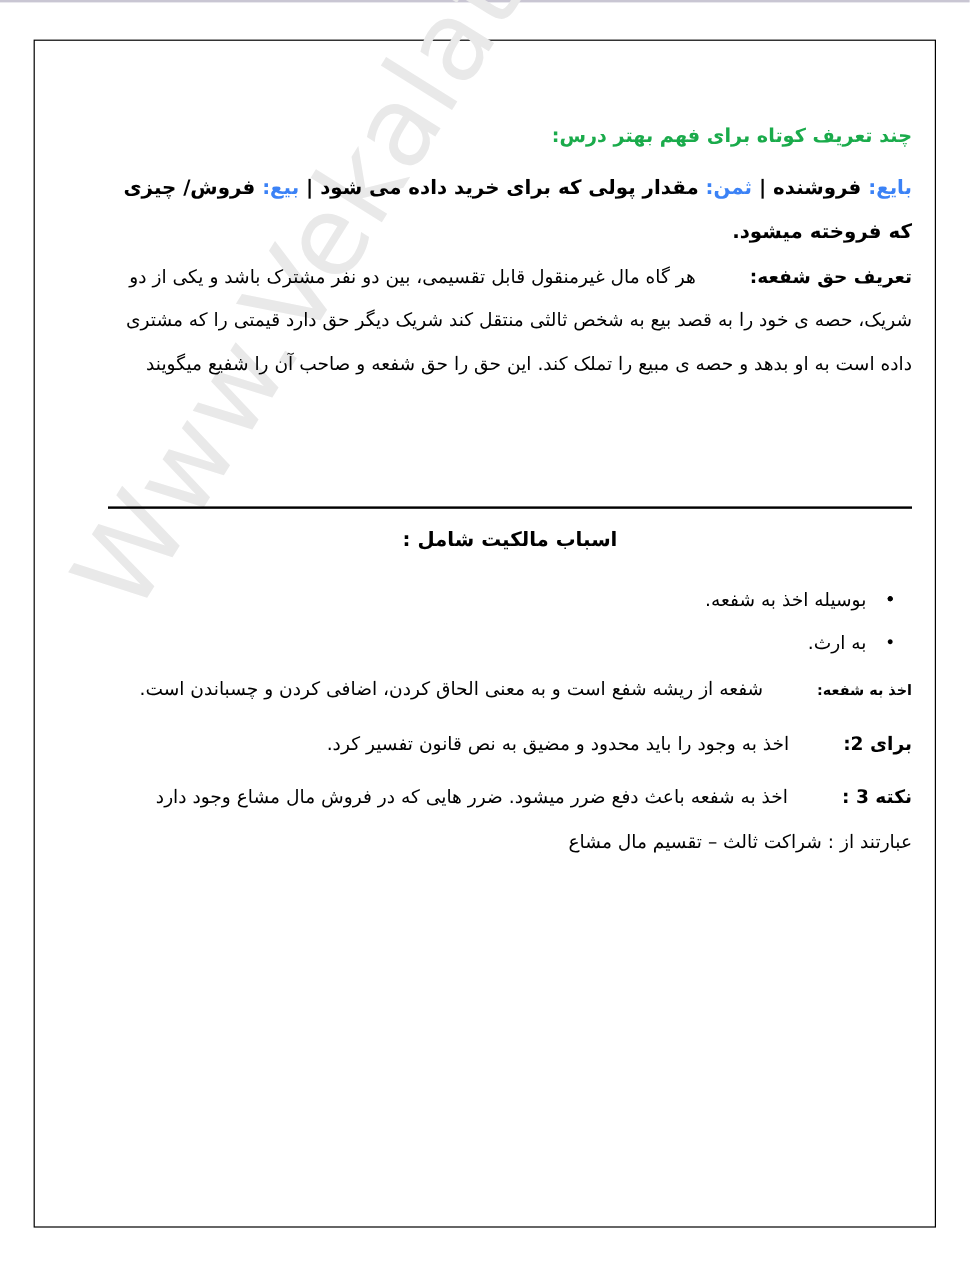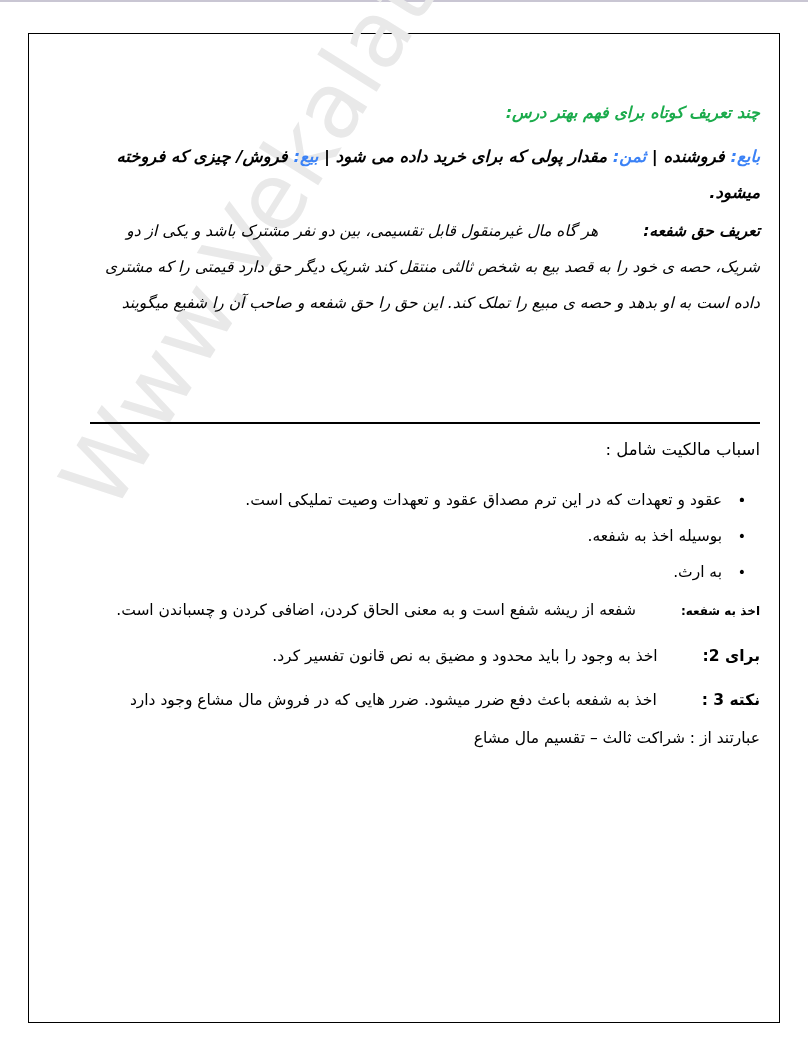--- a/index.html
+++ b/index.html
@@ -48,21 +48,20 @@
     }
     .content {
       position: absolute;
       left: 90px;
       top: 95px;
       width: 670px;
       direction: rtl;
       text-align: right;
       z-index: 1;
       font-size: 15.5px;
-      font-style: italic;
     }
     .heading-green {
       color: #1aab4b;
       font-weight: bold;
       font-size: 16px;
       line-height: 36px;
       margin: 0 0 8px 0;
     }
     .defs {
       font-weight: bold;
@@ -91,24 +90,25 @@
       position: absolute;
       left: 90px;
       top: 432px;
       width: 670px;
       direction: rtl;
       text-align: right;
       z-index: 1;
       font-size: 15.5px;
     }
     .sub-heading {
-      font-weight: normal;
+      font-weight: bold;
       font-size: 16.5px;
       line-height: 36px;
       margin: 0 0 14px 0;
+      text-align: center;
     }
     ul.reasons {
       list-style: none;
       margin: 0;
       padding: 0 14px 0 0;
     }
     ul.reasons li {
       line-height: 36px;
       position: relative;
       padding-right: 24px;
@@ -155,21 +155,20 @@
 
 <div class="section-2">
   <p class="sub-heading">اسباب مالکیت شامل :</p>
 
   <ul class="reasons">
     <li>
       <span class="bullet">•</span>
     </li>
     <li>
       <span class="bullet">•</span>
-      <span>عقود و تعهدات که در این ترم مصداق عقود و تعهدات وصیت تملیکی است.</span>
     </li>
     <li>
       <span class="bullet">•</span>
       <span>بوسیله اخذ به شفعه.</span>
     </li>
     <li>
       <span class="bullet">•</span>
       <span>به ارث.</span>
     </li>
   </ul>

